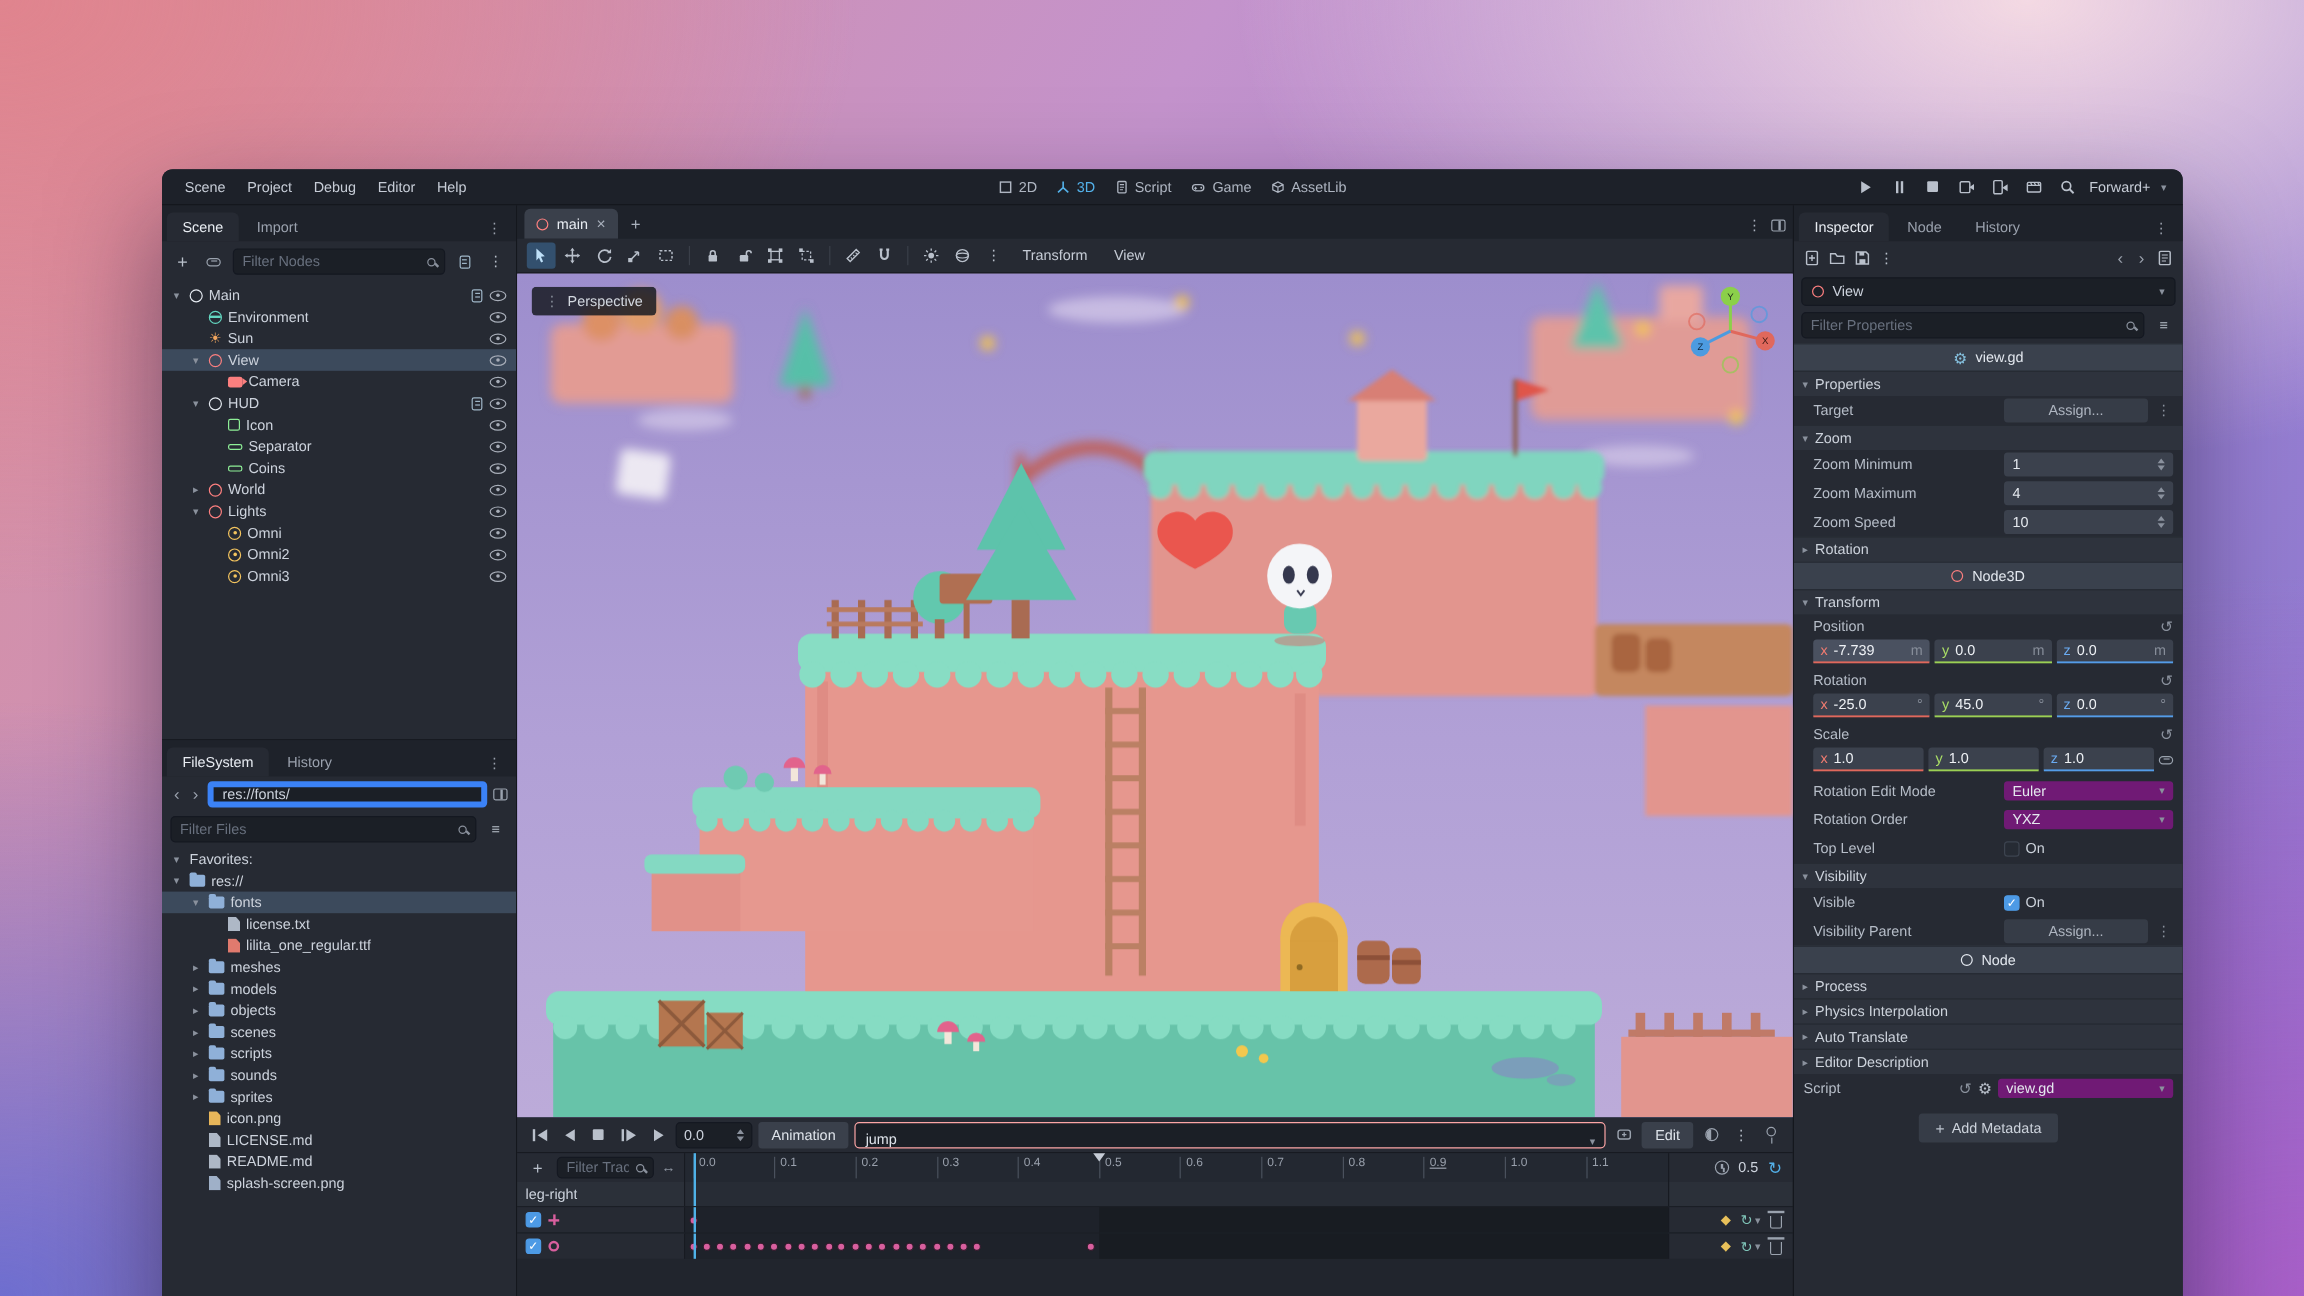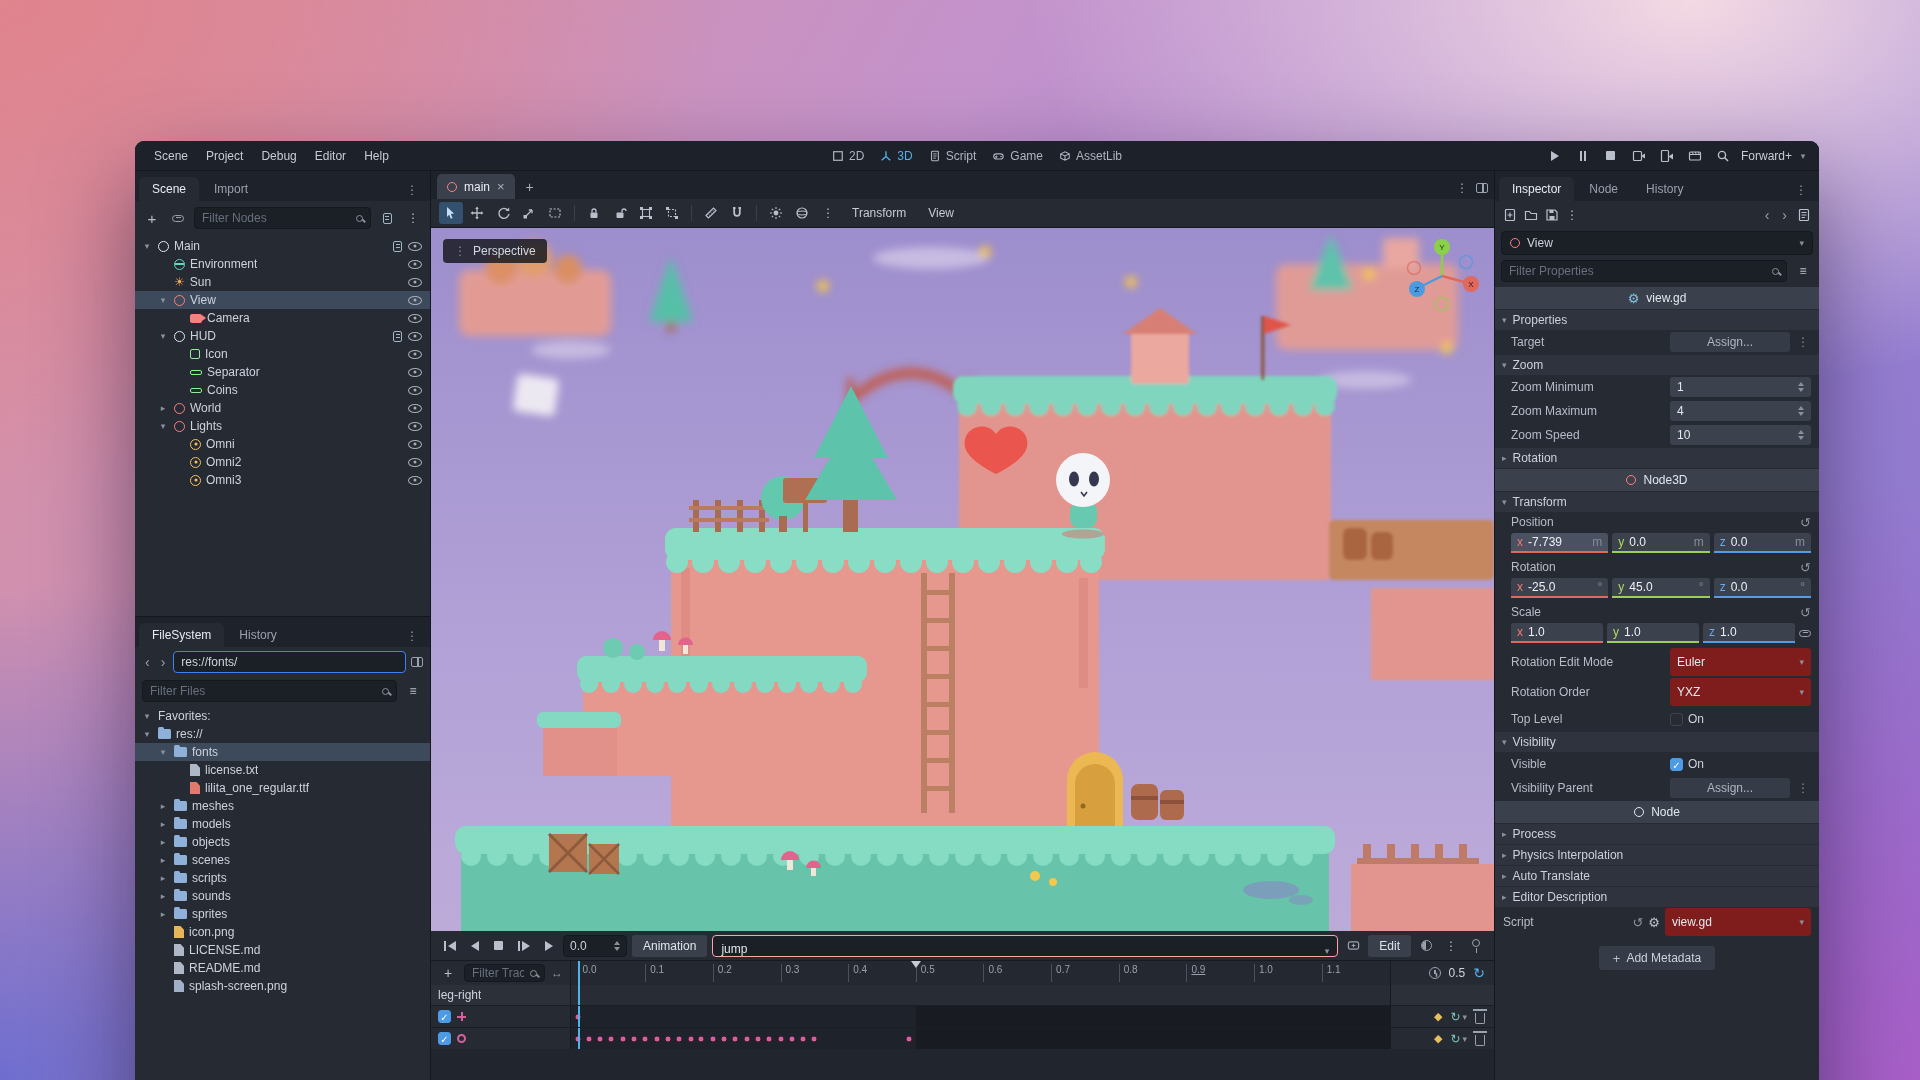--- a/index.html
+++ b/index.html
@@ -62,21 +62,21 @@
 .bulb{width:11px;height:11px;border-radius:50%;border:1.5px solid #f2c35e;position:relative;flex:none}
 .bulb::after{content:"";position:absolute;left:50%;top:50%;width:3px;height:3px;border-radius:50%;background:#f2c35e;transform:translate(-50%,-50%)}
 .eyeI{width:14px;height:9px;border:1.4px solid #a7adb8;border-radius:50%;position:relative;flex:none}
 .eyeI::after{content:"";position:absolute;width:3px;height:3px;background:#a7adb8;border-radius:50%;left:50%;top:50%;transform:translate(-50%,-50%)}
 .scrl{width:9px;height:11px;border:1.3px solid #9fb6c8;border-radius:2px;position:relative;flex:none}
 .scrl::after{content:"";position:absolute;left:1.5px;top:2px;right:1.5px;height:1px;background:#9fb6c8;box-shadow:0 3px 0 #9fb6c8}
 
 .fsdock{flex:1;display:flex;flex-direction:column;min-height:0}
 .fsnav{height:30px;display:flex;align-items:center;gap:5px;padding:0 7px;flex:none}
 .navarr{color:#9aa1ad;font-size:14px;padding:0 3px}
-.pathfield{flex:1;min-width:0;background:#1b1f26;border:1px solid #3b82f6;border-radius:4px;height:22px;color:#cdd3dd;padding:0 7px;font:inherit;outline:none}
+.pathfield{flex:1;min-width:0;background:#1b1f26;border:5px solid #3b82f6;border-radius:4px;height:22px;color:#cdd3dd;padding:0 7px;font:inherit;outline:none}
 .split{width:12px;height:10px;border:1.5px solid #9aa2ae;border-radius:2px;position:relative;flex:none}
 .split::after{content:"";position:absolute;left:50%;top:0;bottom:0;width:1.5px;background:#9aa2ae}
 .fsfilter{height:28px;display:flex;align-items:center;gap:6px;padding:0 7px;flex:none}
 .fol{width:13px;height:10px;background:#8fb0d8;border-radius:1.5px;position:relative;flex:none}
 .fol::before{content:"";position:absolute;top:-2.5px;left:0;width:6px;height:3px;background:#8fb0d8;border-radius:1.5px 1.5px 0 0}
 .fil{width:10px;height:12px;background:#aeb8c6;clip-path:polygon(0 0,65% 0,100% 32%,100% 100%,0 100%);flex:none}
 .fil.red{background:#e07a6e}.fil.img{background:#e8b65a}.fil.blu{background:#9fb0c8}
 
 .stabs{height:28px;background:#1e222a;display:flex;align-items:flex-end;padding:0 6px;gap:4px;flex:none}
 .stab{height:25px;background:#3a404b;border-radius:5px 5px 0 0;display:flex;align-items:center;gap:7px;padding:0 10px;color:#e8ecf2}
@@ -151,21 +151,21 @@
 .iscroll{flex:1;overflow:hidden}
 .cat{height:23px;background:#3a414d;display:flex;align-items:center;justify-content:center;gap:7px;color:#e2e7ee;border-top:1px solid #262b33}
 .sec{height:21px;background:#2e333d;display:flex;align-items:center;gap:6px;padding:0 7px;color:#ccd2db;border-top:1px solid #262b33}
 .sec .arr{width:auto}
 .prow{min-height:24px;display:flex;align-items:center;padding:1px 8px 1px 16px;gap:6px}
 .plabel{flex:1;color:#b6bdc8;white-space:nowrap;overflow:hidden;text-overflow:ellipsis}
 .pctrl{width:47%;display:flex;align-items:center;gap:5px;flex:none}
 .assign{flex:1;height:20px;background:#363c47;border-radius:3px;display:flex;align-items:center;justify-content:center;color:#aeb5c0}
 .dots3{color:#8a919d;padding:0 2px}
 .spin{flex:1;height:20px;background:#3b414d;border-radius:3px;display:flex;align-items:center;padding:0 7px;color:#e4e8ee}
-.ddown{flex:1;height:28px;background:#7f1d1d;border-radius:3px;display:flex;align-items:center;padding:0 7px;color:#e4e8ee}
+.ddown{flex:1;height:16px;background:#701a75;border-radius:3px;display:flex;align-items:center;padding:0 7px;color:#e4e8ee}
 .vlabel{height:20px;display:flex;align-items:center;padding:0 8px 0 16px;color:#b6bdc8;gap:6px}
 .vrow{display:flex;gap:4px;padding:1px 8px 4px 16px;align-items:center}
 .vf{flex:1;min-width:0;background:#3b414d;border-radius:3px 3px 0 0;height:20px;display:flex;align-items:center;padding:0 6px;gap:5px;border-bottom:2px solid}
 .vf.fx{border-color:#e0685c}.vf.fy{border-color:#9bd054}.vf.fz{border-color:#549ce8}
 .vf.lit{background:#4a5160}
 .vf .ax{flex:none}
 .vf.fx .ax{color:#ef7b70}.vf.fy .ax{color:#a9dd66}.vf.fz .ax{color:#6aaaf0}
 .vf .val{color:#eef1f5;white-space:nowrap;overflow:hidden}
 .vf .unit{margin-left:auto;color:#868d99}
 .resetI{margin-left:auto;color:#8a919d;font-size:13px}

